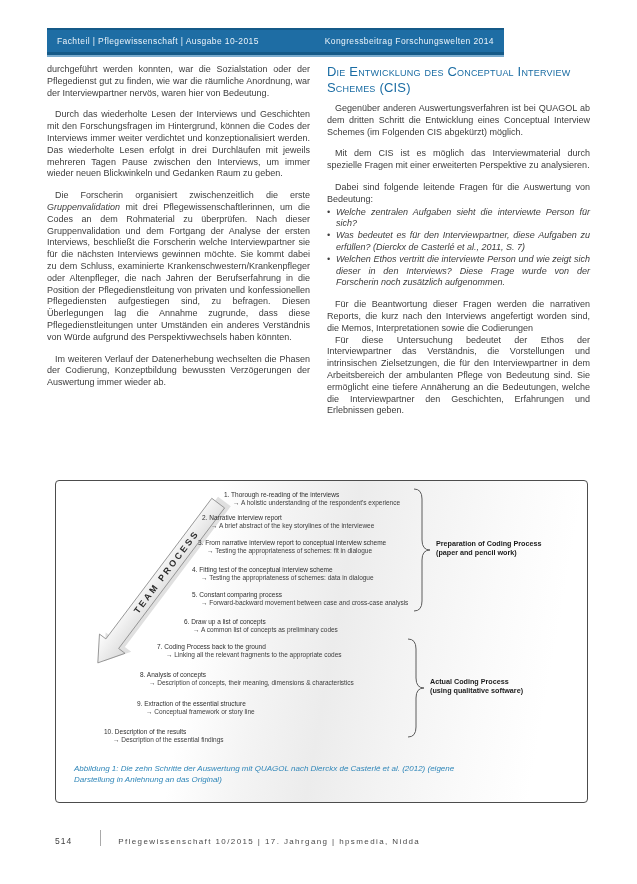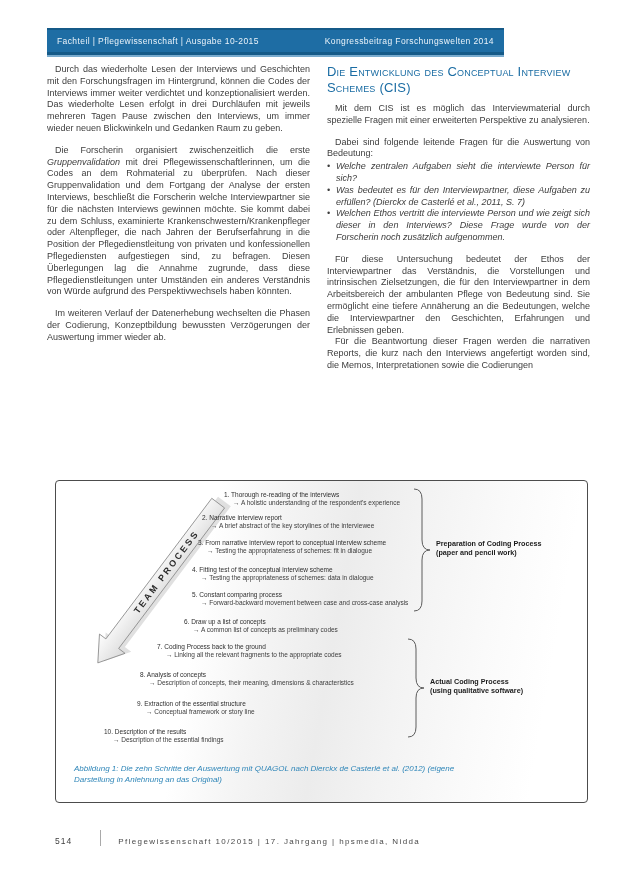--- a/index.html
+++ b/index.html
@@ -48,36 +48,38 @@
 <body>
 
 <div class="page">
 
   <header class="topbar">
     <span>Fachteil | Pflegewissenschaft | Ausgabe 10-2015</span>
     <span>Kongressbeitrag Forschungswelten 2014</span>
   </header>
 
   <section class="col col-left" lang="de">
+    <p class="noindent">durchgeführt werden konnten, war die Sozialstation oder der Pflegedienst gut zu finden, wie war die räumliche Anordnung, war der Interviewpartner nervös, waren hier von Bedeutung.</p>
     <p>Durch das wiederholte Lesen der Interviews und Geschichten mit den Forschungsfragen im Hintergrund, können die Codes der Interviews immer weiter verdichtet und konzeptionalisiert werden. Das wiederholte Lesen erfolgt in drei Durchläufen mit jeweils mehreren Tagen Pause zwischen den Interviews, um immer wieder neuen Blickwinkeln und Gedanken Raum zu geben.</p>
     <p><span>Die Forscherin organisiert zwischenzeitlich die erste </span><em>Gruppenvalidation</em><span> mit drei Pflegewissenschaftlerinnen, um die Codes an dem Rohmaterial zu überprüfen. Nach dieser Gruppenvalidation und dem Fortgang der Analyse der ersten Interviews, beschließt die Forscherin welche Interviewpartner sie für die nächsten Interviews gewinnen möchte. Sie kommt dabei zu dem Schluss, examinierte Krankenschwestern/Krankenpfleger oder Altenpfleger, die nach Jahren der Berufserfahrung in die Position der Pflegedienstleitung von privaten und konfessionellen Pflegediensten aufgestiegen sind, zu befragen. Diesen Überlegungen lag die Annahme zugrunde, dass diese Pflegedienstleitungen unter Umständen ein anderes Verständnis von Würde aufgrund des Perspektivwechsels haben könnten.</span></p>
     <p>Im weiteren Verlauf der Datenerhebung wechselten die Phasen der Codierung, Konzeptbildung bewussten Verzögerungen der Auswertung immer wieder ab.</p>
   </section>
 
   <section class="col col-right" lang="de">
     <h2>Die Entwicklung des Conceptual Interview Schemes (CIS)</h2>
+    <p>Gegenüber anderen Auswertungsverfahren ist bei QUAGOL ab dem dritten Schritt die Entwicklung eines Conceptual Interview Schemes (im Folgenden CIS abgekürzt) möglich.</p>
     <p>Mit dem CIS ist es möglich das Interviewmaterial durch spezielle Fragen mit einer erweiterten Perspektive zu analysieren.</p>
     <p class="tight">Dabei sind folgende leitende Fragen für die Auswertung von Bedeutung:</p>
     <ul>
       <li>Welche zentralen Aufgaben sieht die interviewte Person für sich?</li>
       <li>Was bedeutet es für den Interviewpartner, diese Aufgaben zu erfüllen? (Dierckx de Casterlé et al., 2011, S. 7)</li>
       <li>Welchen Ethos vertritt die interviewte Person und wie zeigt sich dieser in den Interviews? Diese Frage wurde von der Forscherin noch zusätzlich aufgenommen.</li>
     </ul>
+    <p class="nogap">Für die Beantwortung dieser Fragen werden die narrativen Reports, die kurz nach den Interviews angefertigt worden sind, die Memos, Interpretationen sowie die Codierungen</p>
     <p class="nogap">Für diese Untersuchung bedeutet der Ethos der Interviewpartner das Verständnis, die Vorstellungen und intrinsischen Zielsetzungen, die für den Interviewpartner in dem Arbeitsbereich der ambulanten Pflege von Bedeutung sind. Sie ermöglicht eine tiefere Annäherung an die Bedeutungen, welche die Interviewpartner den Geschichten, Erfahrungen und Erlebnissen geben.</p>
-    <p class="nogap">Für die Beantwortung dieser Fragen werden die narrativen Reports, die kurz nach den Interviews angefertigt worden sind, die Memos, Interpretationen sowie die Codierungen</p>
   </section>
 
   <figure class="diagram">
 
     <svg class="overlay" width="531" height="321" viewBox="0 0 531 321">
       <defs>
         <linearGradient id="ag" x1="0" y1="0" x2="0" y2="1">
           <stop offset="0" stop-color="#fefefe"></stop>
           <stop offset="1" stop-color="#dadada"></stop>
         </linearGradient>

